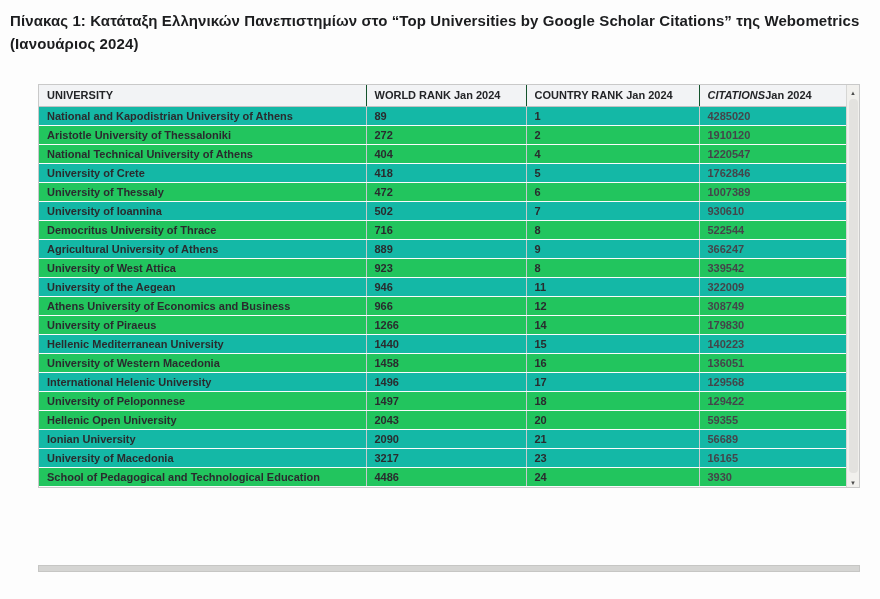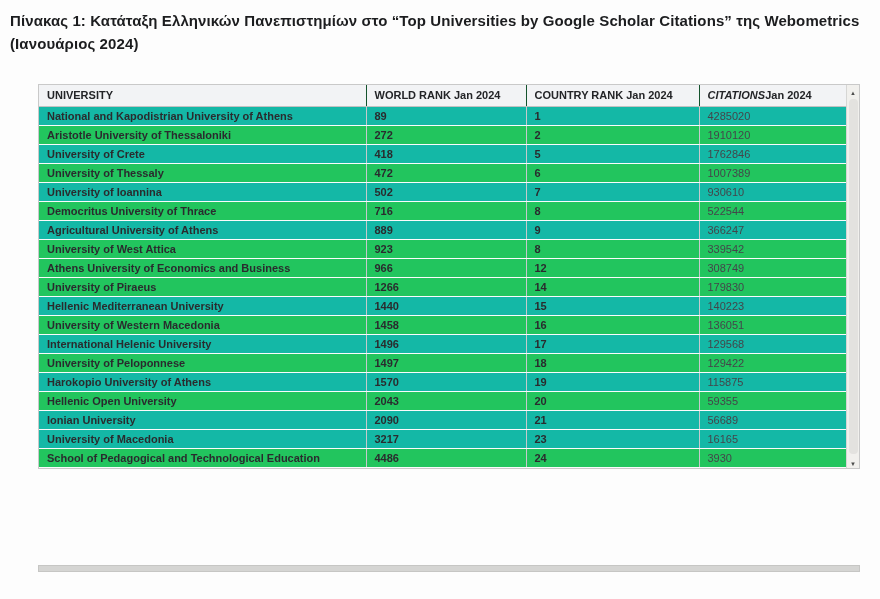--- a/index.html
+++ b/index.html
@@ -52,21 +52,21 @@
 
   table.rank-table td {
     height: 19px;
     font-size: 11px; font-weight: bold; color: #2a2b2e;
     padding: 0 4px 0 8px;
     border-right: 1px solid #c7c9cd;
     border-bottom: 1px solid #fafbfc;
     white-space: nowrap; overflow: hidden;
   }
   table.rank-table td:last-child { border-right: none; }
-  table.rank-table td.cite-cell { font-weight: normal; color: #44454a; }
+  table.rank-table td.cite-cell { font-weight: bold; color: #44454a; }
   tr.odd  td { background: #14b8a6; }
   tr.even td { background: #22c55e; }
 
   
   .vscroll {
     width: 13px;
     background: #f1f0ed;
     border-left: 1px solid #d6d6d4;
     position: relative;
     display: flex; flex-direction: column;
@@ -125,20 +125,26 @@
     <td>89</td>
     <td>1</td>
     <td class="cite-cell">4285020</td>
   </tr>
           <tr class="even">
     <td>Aristotle University of Thessaloniki</td>
     <td>272</td>
     <td>2</td>
     <td class="cite-cell">1910120</td>
   </tr>
+          <tr class="even">
+    <td>National Technical University of Athens</td>
+    <td>404</td>
+    <td>4</td>
+    <td class="cite-cell">1220547</td>
+  </tr>
           <tr class="odd">
     <td>University of Crete</td>
     <td>418</td>
     <td>5</td>
     <td class="cite-cell">1762846</td>
   </tr>
           <tr class="even">
     <td>University of Thessaly</td>
     <td>472</td>
     <td>6</td>
@@ -161,20 +167,26 @@
     <td>889</td>
     <td>9</td>
     <td class="cite-cell">366247</td>
   </tr>
           <tr class="even">
     <td>University of West Attica</td>
     <td>923</td>
     <td>8</td>
     <td class="cite-cell">339542</td>
   </tr>
+          <tr class="odd">
+    <td>University of the Aegean</td>
+    <td>946</td>
+    <td>11</td>
+    <td class="cite-cell">322009</td>
+  </tr>
           <tr class="even">
     <td>Athens University of Economics and Business</td>
     <td>966</td>
     <td>12</td>
     <td class="cite-cell">308749</td>
   </tr>
           <tr class="even">
     <td>University of Piraeus</td>
     <td>1266</td>
     <td>14</td>
@@ -196,26 +208,20 @@
     <td>International Helenic University</td>
     <td>1496</td>
     <td>17</td>
     <td class="cite-cell">129568</td>
   </tr>
           <tr class="even">
     <td>University of Peloponnese</td>
     <td>1497</td>
     <td>18</td>
     <td class="cite-cell">129422</td>
-  </tr>
-          <tr class="odd">
-    <td>Harokopio University of Athens</td>
-    <td>1570</td>
-    <td>19</td>
-    <td class="cite-cell">115875</td>
   </tr>
           <tr class="even">
     <td>Hellenic Open University</td>
     <td>2043</td>
     <td>20</td>
     <td class="cite-cell">59355</td>
   </tr>
           <tr class="odd">
     <td>Ionian University</td>
     <td>2090</td>

